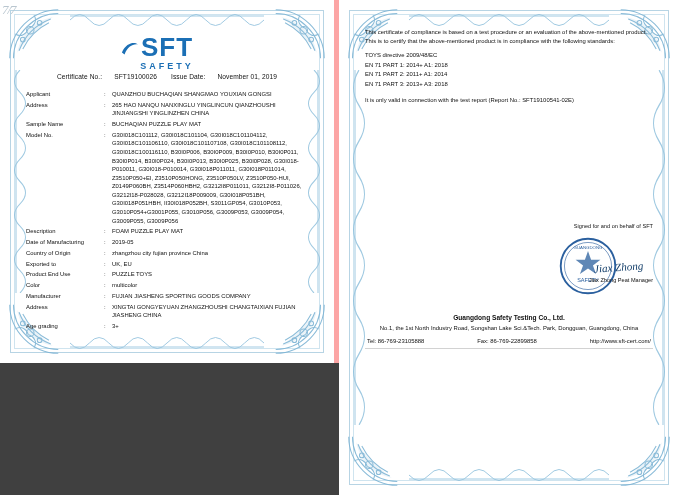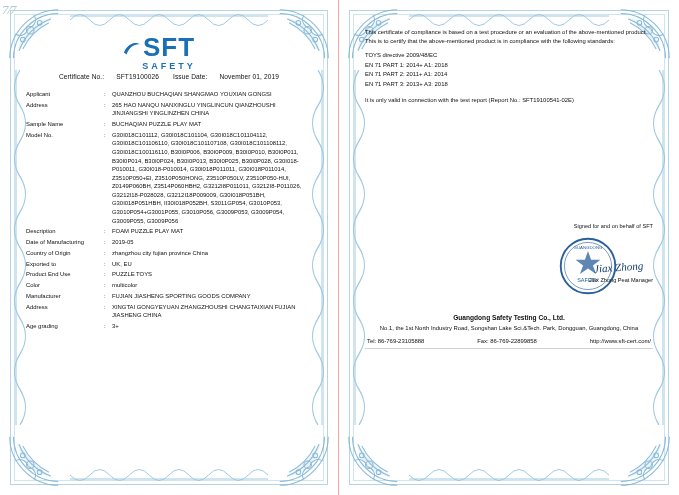--- a/index.html
+++ b/index.html
@@ -35,22 +35,22 @@
   }
 
   
   .panel {
     position: relative;
     box-sizing: border-box;
     background: #fff;
   }
   .panel-left {
     width: 339px;
-    height: 495px;
-    border-right: 1px solid #fca5a5;
+    height: 363px;
+    border-right: 5px solid #fca5a5;
   }
   .panel-right {
     width: 340px;
     height: 495px;
   }
   .frame {
     position: absolute;
     top: 10px;
     left: 10px;
     right: 10px;

